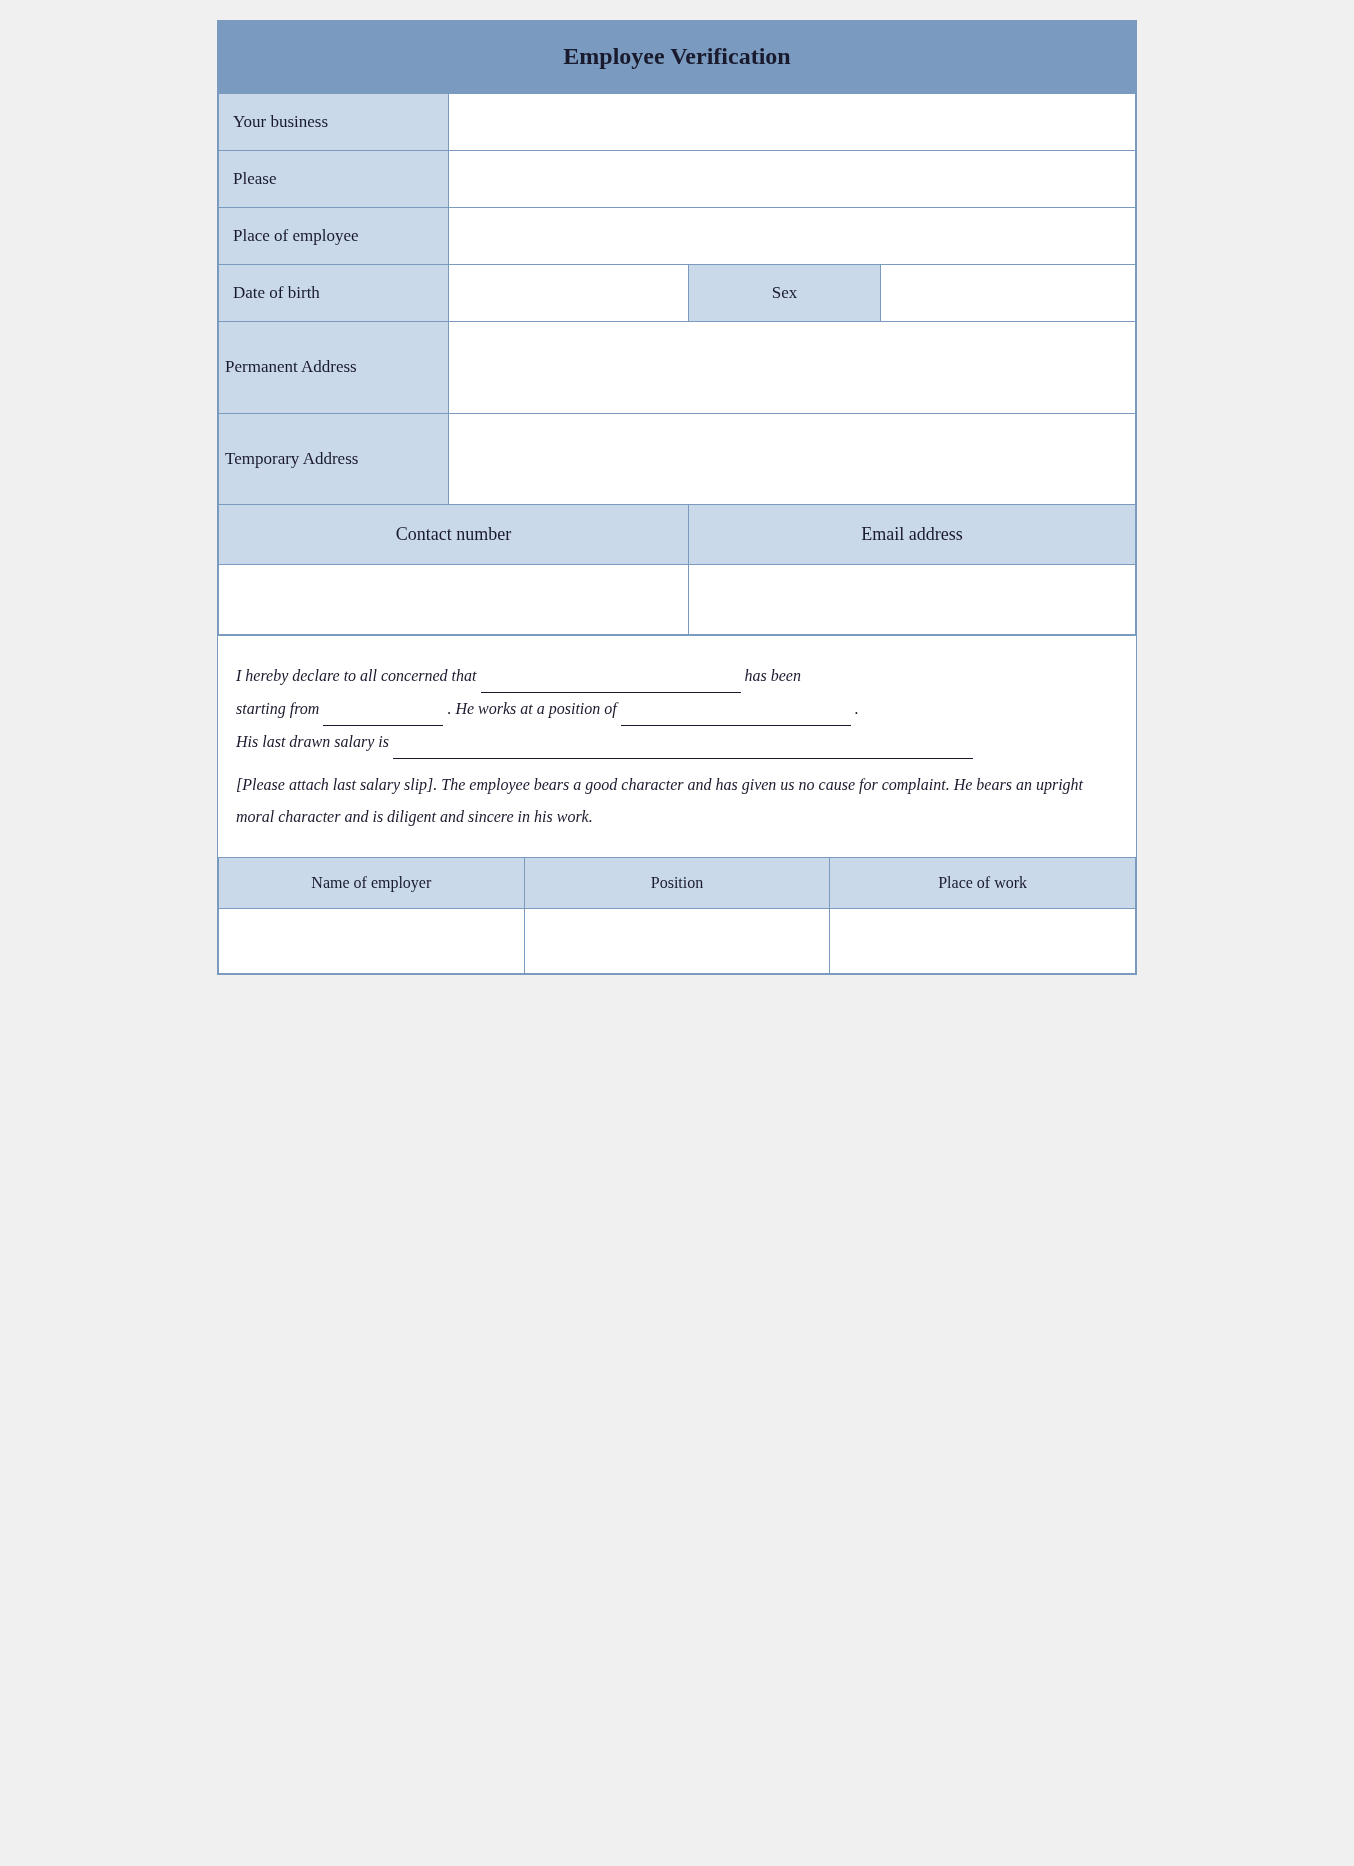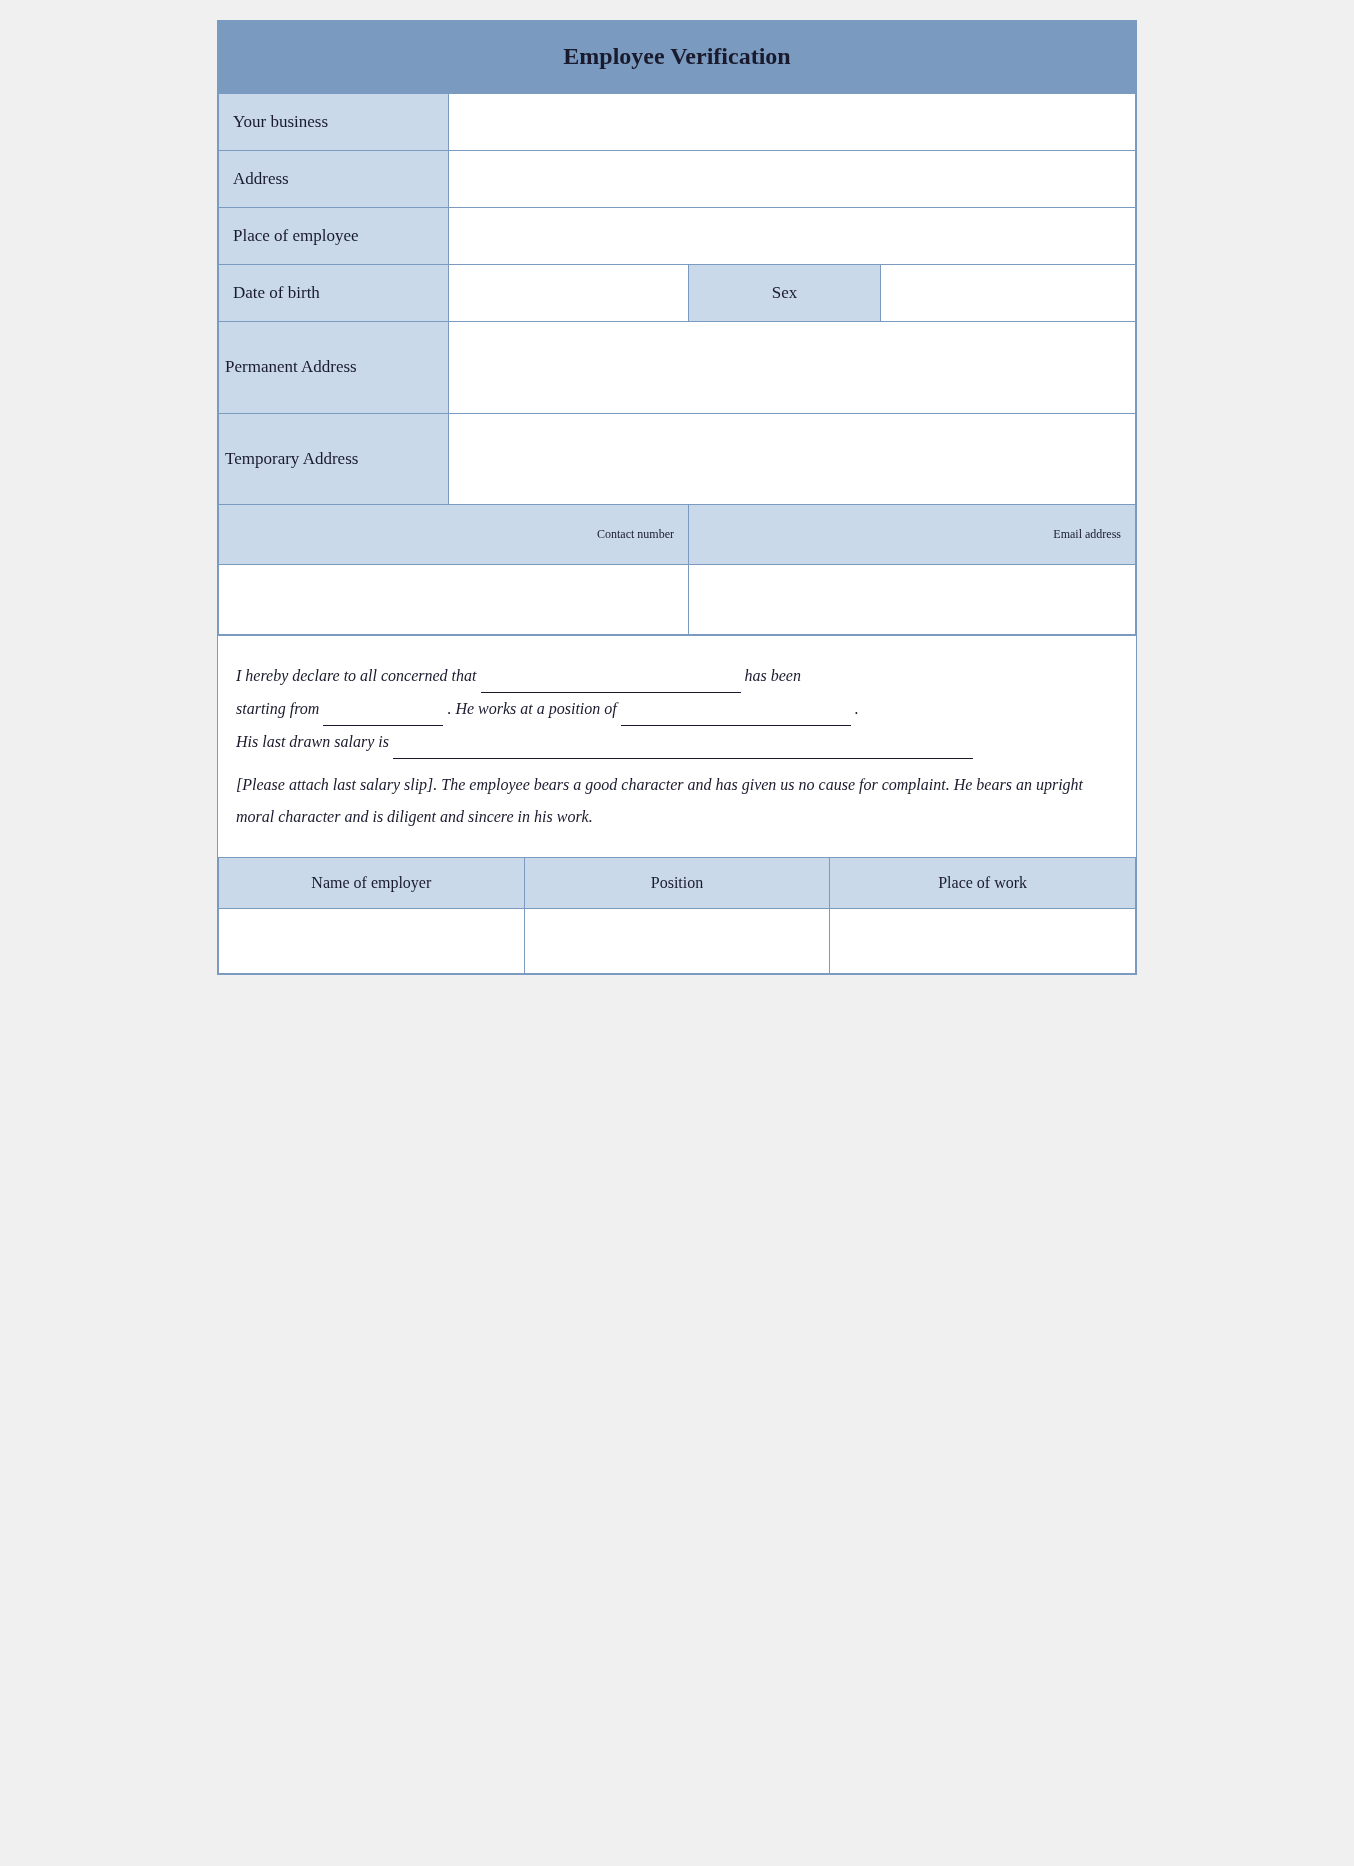--- a/index.html
+++ b/index.html
@@ -54,23 +54,23 @@
 
     .value-cell {
       background: #ffffff;
       padding: 18px 14px;
       font-size: 16px;
       color: #1a1a2e;
     }
 
     .header-cell {
       background: #c9d9ea;
-      text-align: right;
+      text-align: center;
       padding: 16px 14px;
-      font-size: 12px;
+      font-size: 18px;
       color: #1a1a2e;
     }
 
     .dob-label {
       width: 230px;
     }
 
     .dob-value {
       width: 240px;
     }
@@ -166,21 +166,21 @@
 
     <table class="form-table">
 
       <tbody>
           <tr>
         <td class="label-cell">Your business</td>
         <td class="value-cell" colspan="3"></td>
       </tr>
 
       <tr>
-        <td class="label-cell">Address</td>
+        <td class="label-cell">Please</td>
         <td class="value-cell" colspan="3"></td>
       </tr>
 
       <tr>
         <td class="label-cell">Place of employee</td>
         <td class="value-cell" colspan="3"></td>
       </tr>
 
       <tr>
         <td class="label-cell dob-label">Date of birth</td>

